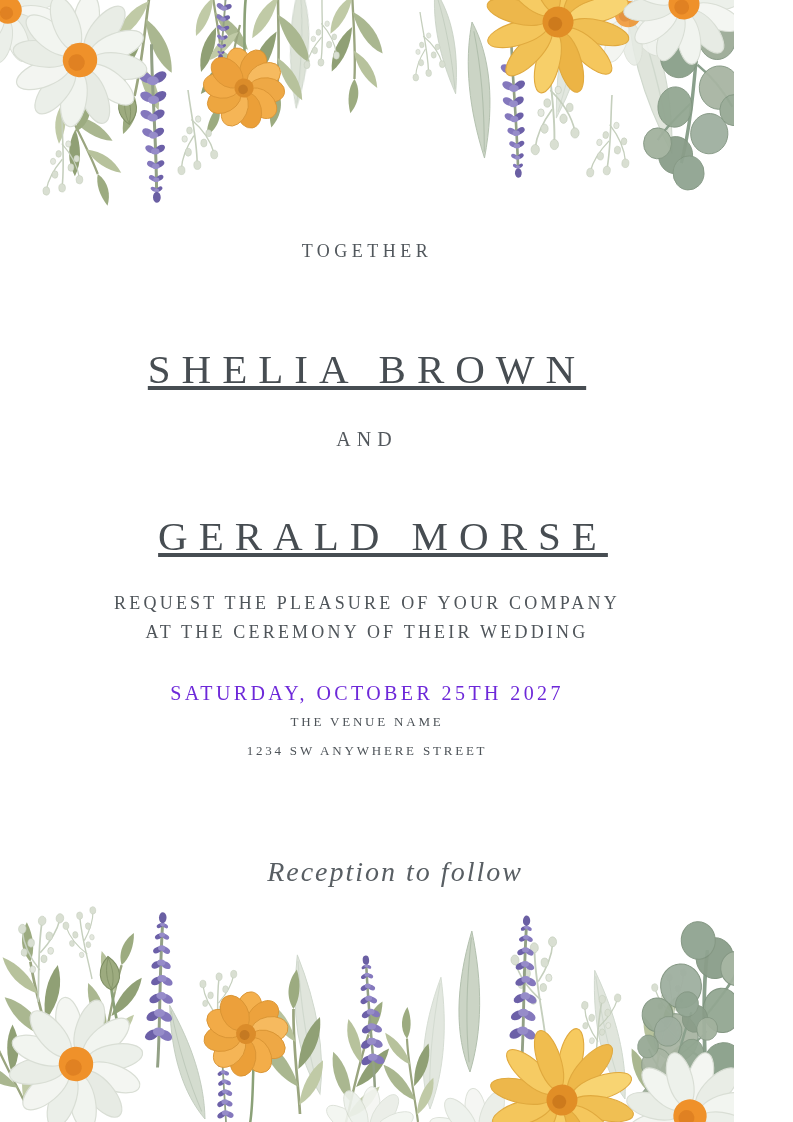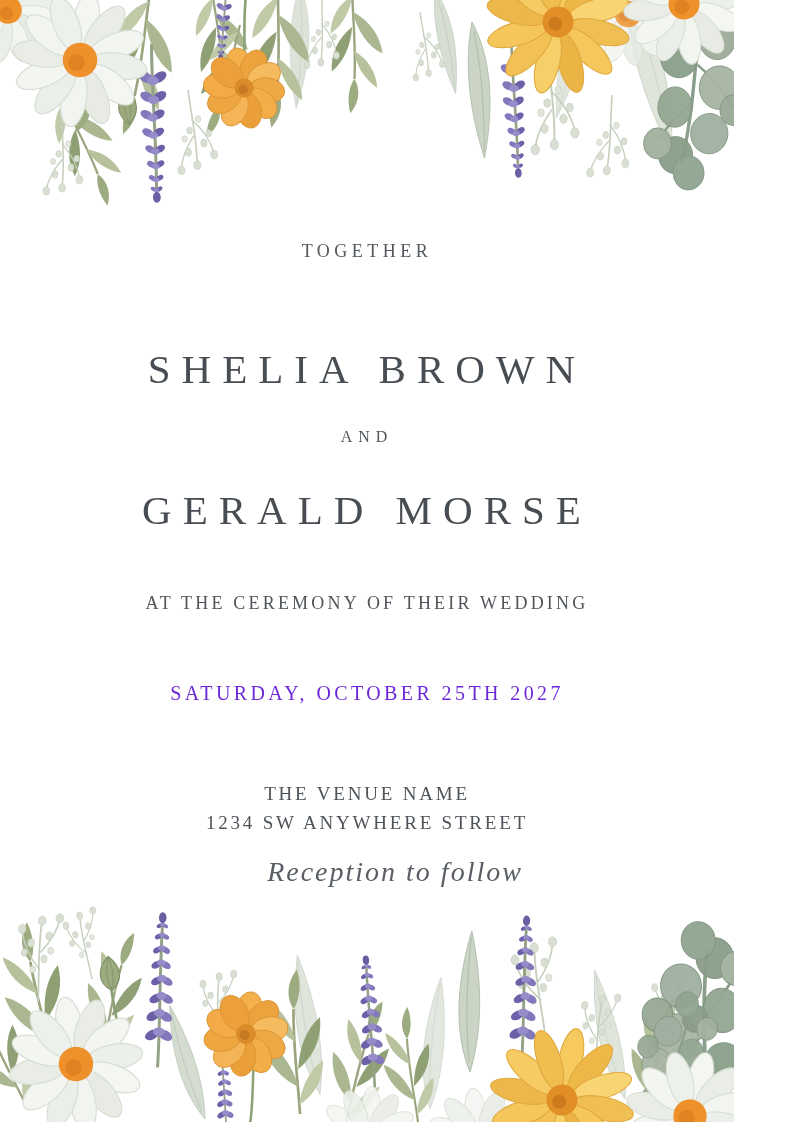--- a/index.html
+++ b/index.html
@@ -10,26 +10,26 @@
     background:#ffffff;
     overflow:hidden;
     font-family:"Liberation Serif","DejaVu Serif",serif;
     color:#4d5358;
   }
   .floral{position:absolute;left:0;width:793px;pointer-events:none;}
   .floral-top{top:0;height:238px;}
   .floral-bottom{bottom:0;height:228px;}
   .txt{position:absolute;left:0;width:100%;text-align:center;white-space:nowrap;}
   .intro{top:236px;font-size:18px;line-height:31px;letter-spacing:4.5px;color:#51575c;}
-  .name{top:345px;font-size:41px;font-weight:400;letter-spacing:11px;color:#474d52;margin:0;}
-  .name2{top:486px;}
-  .and{top:428px;font-size:16px;letter-spacing:6px;color:#53585d;}
+  .name{top:345px;font-size:41px;font-weight:400;letter-spacing:11px;color:#474d52;margin:0;text-decoration:underline;}
+  .name2{top:512px;padding-left:16px;}
+  .and{top:428px;font-size:20px;letter-spacing:6px;color:#53585d;}
   .request{top:589px;font-size:18px;line-height:29px;letter-spacing:3.2px;color:#4f555a;}
   .date{top:679px;font-size:20px;line-height:29px;letter-spacing:3.4px;color:#6d28d9;}
-  .venue{top:780px;font-size:19px;line-height:28.5px;letter-spacing:2.8px;color:#4d5358;}
+  .venue{top:708px;font-size:13px;line-height:28.5px;letter-spacing:2.8px;color:#4d5358;}
   .script{
     top:856px;font-size:28px;
     font-style:italic;font-weight:400;
     letter-spacing:2px;color:#585e63;padding-left:28px;
   }
 </style>
 </head>
 <body>
 
 <svg width="0" height="0" style="position:absolute" aria-hidden="true">
@@ -225,20 +225,21 @@
 
   <div class="txt intro">
     <div>TOGETHER</div>
   </div>
 
   <h1 class="txt name">SHELIA BROWN</h1>
   <div class="txt and">AND</div>
   <h1 class="txt name name2">GERALD MORSE</h1>
 
   <div class="txt request">
+    <div>REQUEST THE PLEASURE OF YOUR COMPANY</div>
     <div>AT THE CEREMONY OF THEIR WEDDING</div>
   </div>
 
   <div class="txt date">
     <div>SATURDAY, OCTOBER 25TH 2027</div>
   </div>
 
   <div class="txt venue">
     <div>THE VENUE NAME</div>
     <div>1234 SW ANYWHERE STREET</div>

